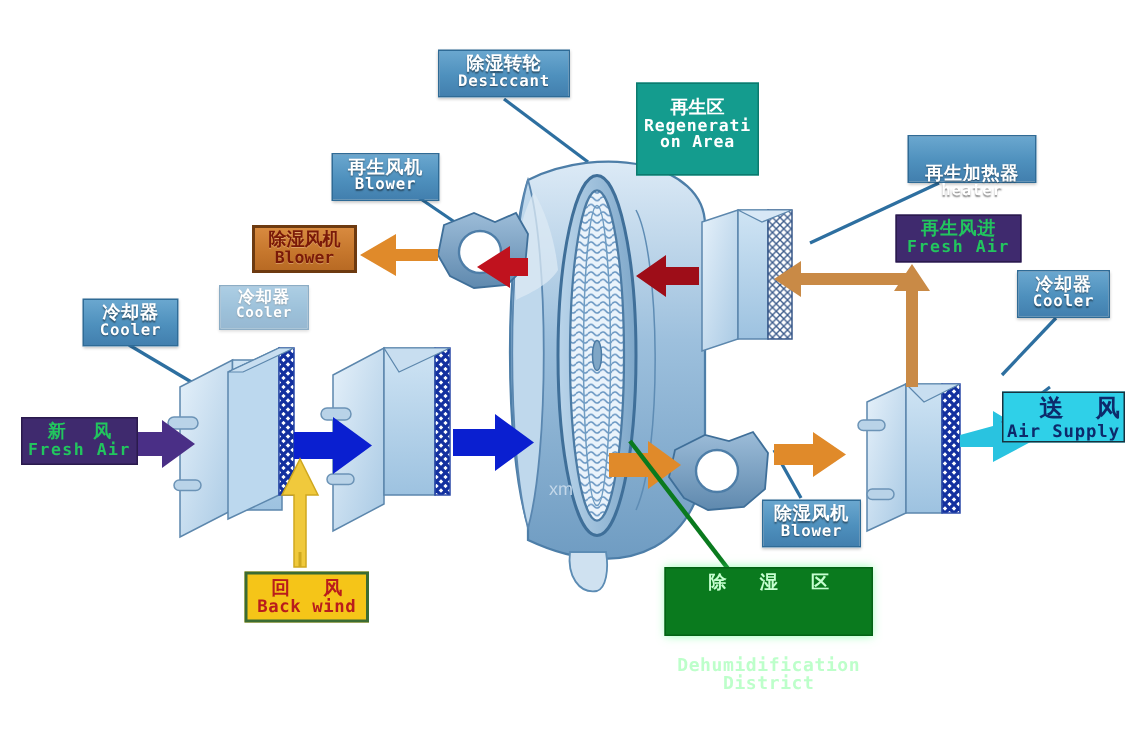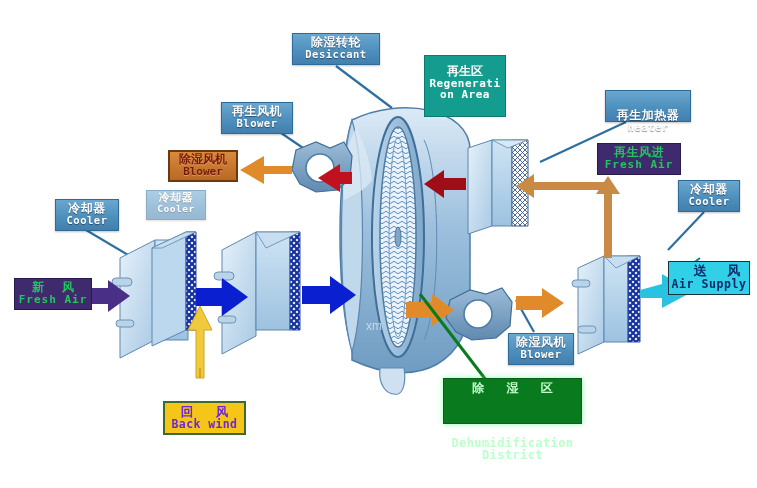--- a/index.html
+++ b/index.html
@@ -39,25 +39,25 @@
   .teal .en{font-size:11px;letter-spacing:.5px;}
 
   
   .green{background:#0a7a1e;border:1px solid #046315;color:#9ff3ad;
          box-shadow:0 0 6px rgba(70,255,120,.55);}
   .green .cn{font-size:12px;letter-spacing:9px;padding-left:9px;color:#c6ffd0;}
   .green .en{font-size:12px;letter-spacing:.4px;color:#bdffca;margin-top:42px;}
 
   
   .cyan{background:#2fd0e8;border:1px solid #17323f;color:#0d2a6b;}
-  .cyan .cn{font-size:13px;letter-spacing:8px;padding-left:24px;}
+  .cyan .cn{font-size:16px;letter-spacing:8px;padding-left:24px;}
   .cyan .en{font-size:11.5px;letter-spacing:.6px;}
 
   
-  .yellow{background:#f5c518;border:2px solid #3b6b33;color:#6d28d9;margin-top:20px;}
+  .yellow{background:#f5c518;border:2px solid #3b6b33;color:#b91c1c;}
   .yellow .cn{font-size:12.5px;letter-spacing:9px;padding-left:9px;}
   .yellow .en{font-size:11.5px;letter-spacing:.4px;}
 
   
   .faded{opacity:.55;}
 
   
   #headline{position:absolute;left:0;top:196px;width:757px;z-index:90;
             text-align:center;font-family:"DejaVu Sans",sans-serif;font-weight:bold;
             font-size:40px;line-height:1.08;color:#ffffff;letter-spacing:2px;

